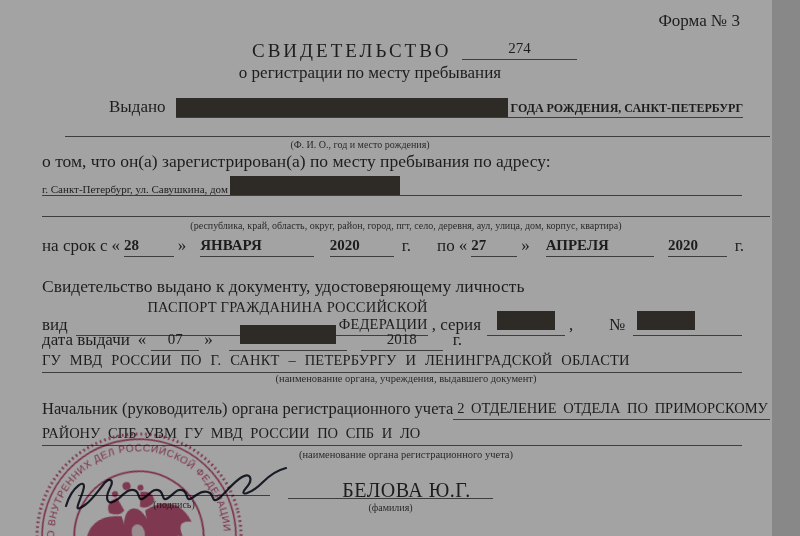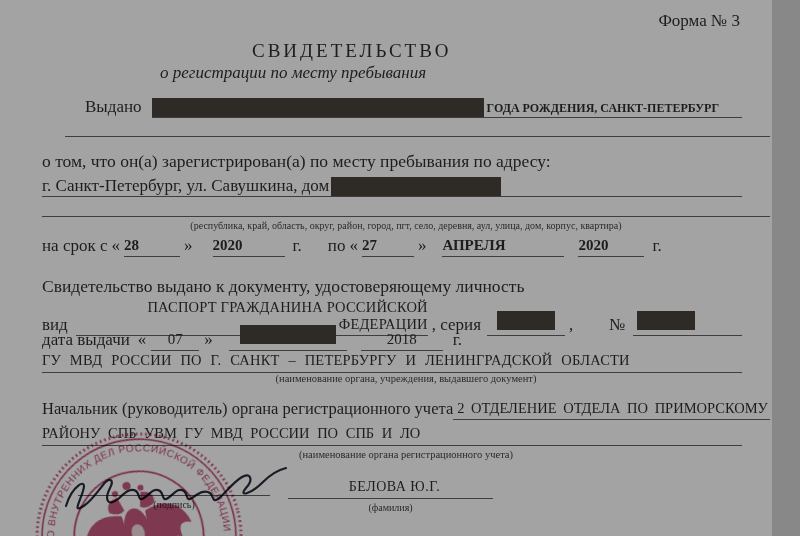--- a/index.html
+++ b/index.html
@@ -6,40 +6,40 @@
   body { background:#888; font-family:"Liberation Serif","DejaVu Serif",serif; }
   .doc {
     position:relative; width:772px; height:536px; overflow:hidden;
     background:#a3a3a3; color:#1d1d1f;
   }
   .abs { position:absolute; }
   .form-no { top:11px; right:32px; font-size:17px; }
   .title { top:40px; left:252px; font-size:19px; letter-spacing:3px; }
   .cert-no { top:40px; left:462px; width:115px; border-bottom:1.4px solid #3e3e3e;
              text-align:center; font-size:15px; padding-bottom:2px; }
-  .subtitle { top:63px; left:160px; width:420px; font-size:17px;font-style:italic; }
+  .subtitle { top:63px; left:160px; width:420px; text-align:center; font-size:17px; }
 
   .row { display:flex; align-items:flex-end; }
   .redact { background:#2e2b27; height:19px; display:inline-block; }
   .caps { font-size:14.5px; letter-spacing:0.2px; }
   .cap { font-size:10px; color:#2a2a2a; text-align:center; }
 
   .row-issued { top:97px; left:85px; right:30px; }
-  .row-issued .lbl { font-size:17px; margin-right:10px; padding-bottom:1px; }
+  .row-issued .lbl { font-size:17px; margin-right:10px; padding-bottom:1px;margin-left:24px; }
   .row-issued .field { flex:1; border-bottom:1.4px solid #3e3e3e; display:flex; align-items:flex-end; }
   .row-issued .redact { width:332px; margin-right:3px; }
   .row-issued .suffix { font-weight:bold; font-size:12px; padding-bottom:1px; white-space:nowrap; }
 
   .fio-line { top:136px; left:65px; width:705px; border-bottom:1.4px solid #3e3e3e; height:0; }
   .fio-cap { top:139px; left:100px; width:520px; }
 
   .statement { top:151px; left:42px; font-size:17.5px; }
 
   .row-address { top:176px; left:42px; right:30px; border-bottom:1.4px solid #3e3e3e; }
-  .row-address .txt { font-size:17px; white-space:nowrap;font-family:Liberation Serif, serif; }
+  .row-address .txt { font-size:11px; white-space:nowrap;font-family:Liberation Serif, serif; }
   .row-address .redact { width:170px; margin-left:2px; }
   .row-address .fill { flex:1; }
 
   .addr-line2 { top:216px; left:42px; width:728px; border-bottom:1.4px solid #3e3e3e; height:0; }
   .addr-cap { top:220px; left:42px; width:728px; }
 
   .row-period { top:236px; left:42px; right:28px; font-size:17px; }
   .row-period .q { padding:0 4px 1px 4px; }
   .row-period .cell { border-bottom:1.4px solid #3e3e3e; text-align:left;
                       font-size:15px; font-weight:bold; padding-bottom:2px; }
@@ -80,63 +80,66 @@
   .row-chief { top:399px; left:42px; right:28px; font-size:16.5px; }
   .row-chief .lbl { white-space:nowrap; padding-bottom:1px; }
   .row-chief .val { flex:1; border-bottom:1.4px solid #3e3e3e; margin-left:0;
                     font-size:14.5px; word-spacing:3px; text-align:left; padding:0 2px 2px 4px; white-space:nowrap; }
   .row-chief2 { top:425px; left:42px; right:30px; border-bottom:1.4px solid #3e3e3e;
                 font-size:14.5px; word-spacing:4px; padding-bottom:3px; }
   .org-cap { top:449px; left:42px; width:728px; font-size:10.5px; }
 
   .sig-line { top:495px; left:78px; width:192px; border-bottom:1.4px solid #3e3e3e; height:0; }
   .sig-cap { top:499px; left:78px; width:192px; }
-  .name-val { top:479px; left:292px; width:205px; text-align:center; font-size:14px; letter-spacing:0.5px; }
+  .name-val { top:479px; left:304px; width:205px; text-align:center; font-size:20px; letter-spacing:0.5px; }
   .name-line { top:498px; left:288px; width:205px; border-bottom:1.4px solid #3e3e3e; height:0; }
   .name-cap { top:502px; left:288px; width:205px; }
 
   .stamp-wrap { top:430px; left:33px; width:212px; height:212px;
                 mix-blend-mode:multiply; filter:blur(0.4px); transform:rotate(-14deg); }
   .stamp-wrap svg { width:100%; height:100%; }
   .sig-svg { top:458px; left:52px; width:262px; height:62; mix-blend-mode:multiply; }
 </style>
 </head>
 <body>
 
 <div class="doc">
 
   <div class="abs form-no">Форма № 3</div>
 
   <div class="abs title">СВИДЕТЕЛЬСТВО</div>
+  <div class="abs cert-no">274</div>
   <div class="abs subtitle">о регистрации по месту пребывания</div>
 
   <div class="abs row row-issued">
     <span class="lbl">Выдано</span>
     <span class="field">
       <span class="redact"></span>
       <span class="suffix">ГОДА РОЖДЕНИЯ, САНКТ-ПЕТЕРБУРГ</span>
     </span>
   </div>
   <div class="abs fio-line"></div>
+  <div class="abs cap fio-cap">(Ф. И. О., год и место рождения)</div>
 
   <div class="abs statement">о том, что он(а) зарегистрирован(а) по месту пребывания по адресу:</div>
 
   <div class="abs row row-address">
     <span class="txt">г. Санкт-Петербург, ул. Савушкина, дом</span>
     <span class="redact"></span>
     <span class="fill"></span>
   </div>
   <div class="abs addr-line2"></div>
   <div class="abs cap addr-cap">(республика, край, область, округ, район, город, пгт, село, деревня, аул, улица, дом, корпус, квартира)</div>
 
   <div class="abs row row-period">
     <span class="plain">на срок с</span>
     <span class="q plain">«</span>
     <span class="cell d1">28</span>
     <span class="q plain">»</span>
+    <span class="cell m1">ЯНВАРЯ</span>
     <span class="cell y1">2020</span>
     <span class="plain g1">г.</span>
     <span class="plain po">по</span>
     <span class="q plain">«</span>
     <span class="cell d2">27</span>
     <span class="q plain">»</span>
     <span class="cell m2">АПРЕЛЯ</span>
     <span class="cell y2">2020</span>
     <span class="plain g2">г.</span>
   </div>

